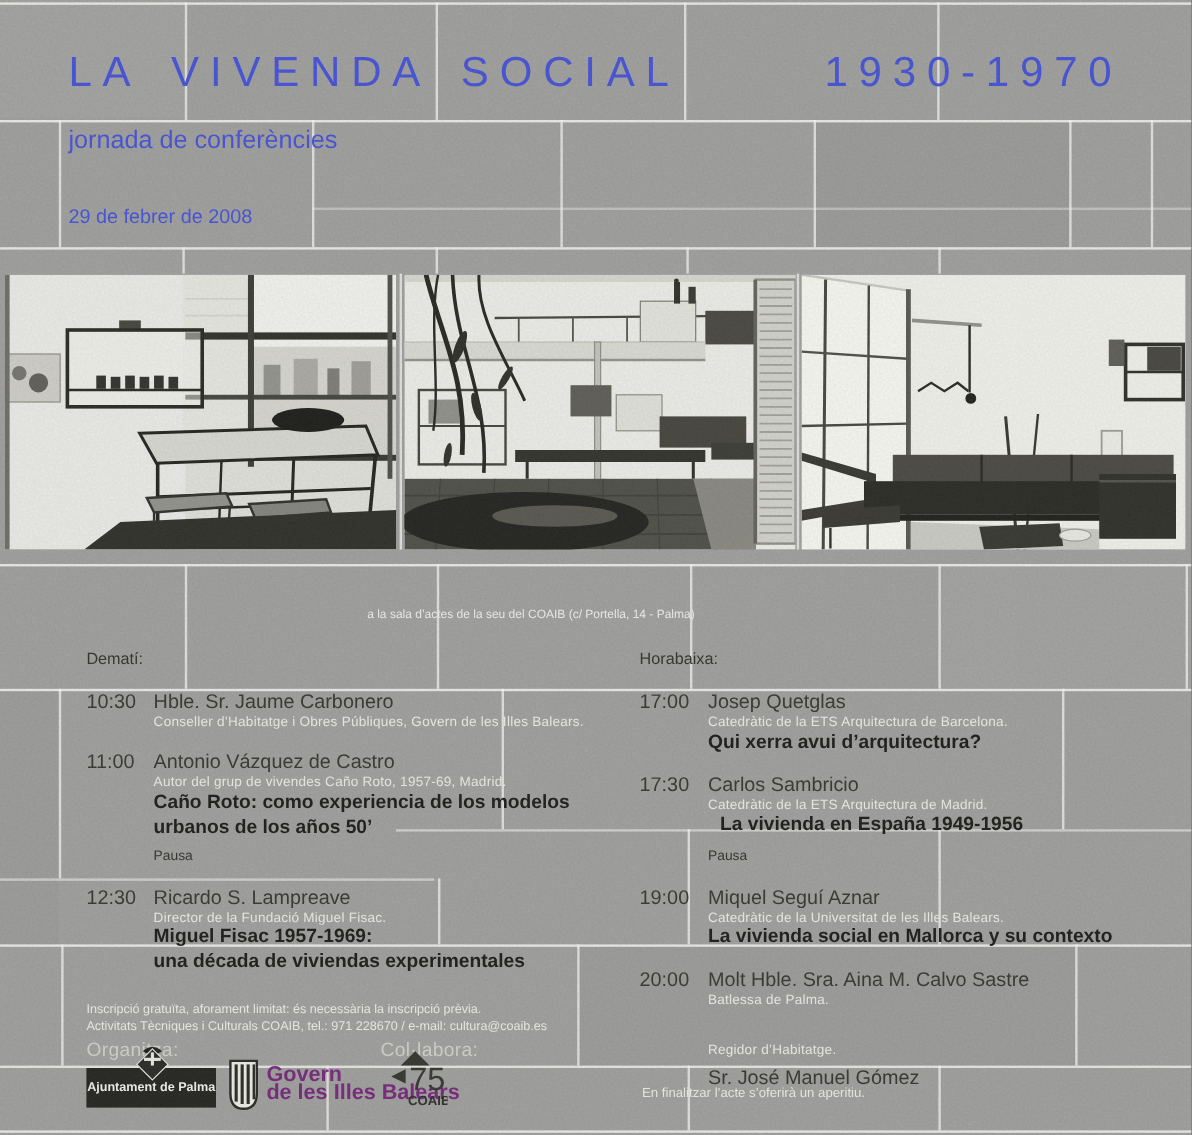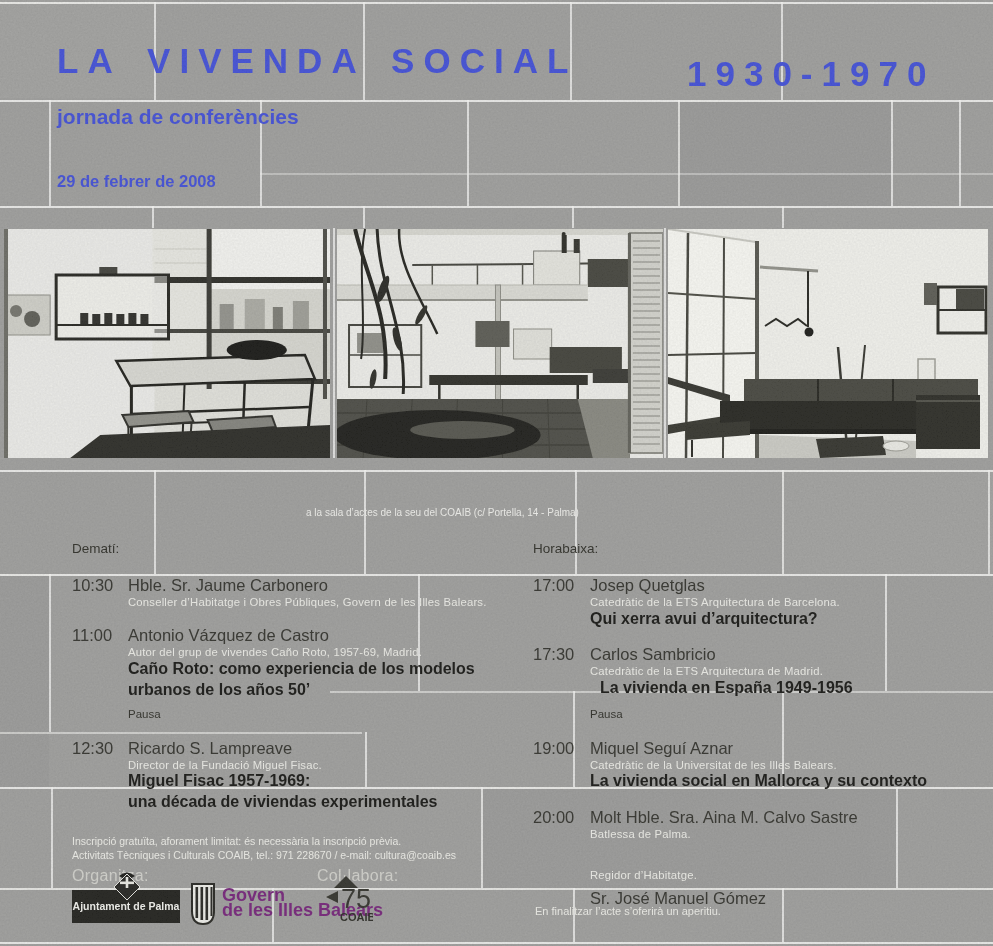--- a/index.html
+++ b/index.html
@@ -3,32 +3,32 @@
 <meta charset="utf-8">
 <style>
   html,body{margin:0;padding:0;background:#6e6e6c;}
   #poster{
     position:relative;width:993px;height:946px;overflow:hidden;
     background:#9c9c9a;
     font-family:"Liberation Sans", sans-serif;
   }
   .abs{position:absolute;}
   .t{white-space:nowrap;line-height:1.05;}
-  .blue{color:#3a48d8;font-weight:bold;}
+  .blue{color:#3a48d8;}
   .whitet{color:#f2f2ee;}
   .darkt{color:#26261f;}
   .boldt{color:#0d0d0a;font-weight:bold;}
   .rolet{font-size:11.3px;color:#efefe9;letter-spacing:.2px;}
   .timet{font-size:16.5px;color:#2a2a24;}
   .namet{font-size:16.5px;color:#2a2a24;}
   .talkt{font-size:16px;}
   .gridline{position:absolute;background:#fbfbf8;}
   .panel{position:absolute;pointer-events:none;}
   #title{font-size:35px;letter-spacing:9px;word-spacing:8px;}
-  #years{font-size:35px;letter-spacing:9px;margin-top:13px;}
+  #years{font-size:35px;letter-spacing:9px;}
   .footsmall{font-size:10.5px;color:#f0f0ea;}
   .orglabel{font-size:16px;color:#d2d2cc;letter-spacing:.3px;}
   .govtext{font-size:18px;font-weight:bold;color:#701a75;line-height:15px;}
 </style>
 </head>
 <body>
 
 <div id="poster">
 
   <div class="panel" style="left:0;top:2;width:154;height:98px;width:154px;background:rgba(255,255,255,0.04)"></div>

